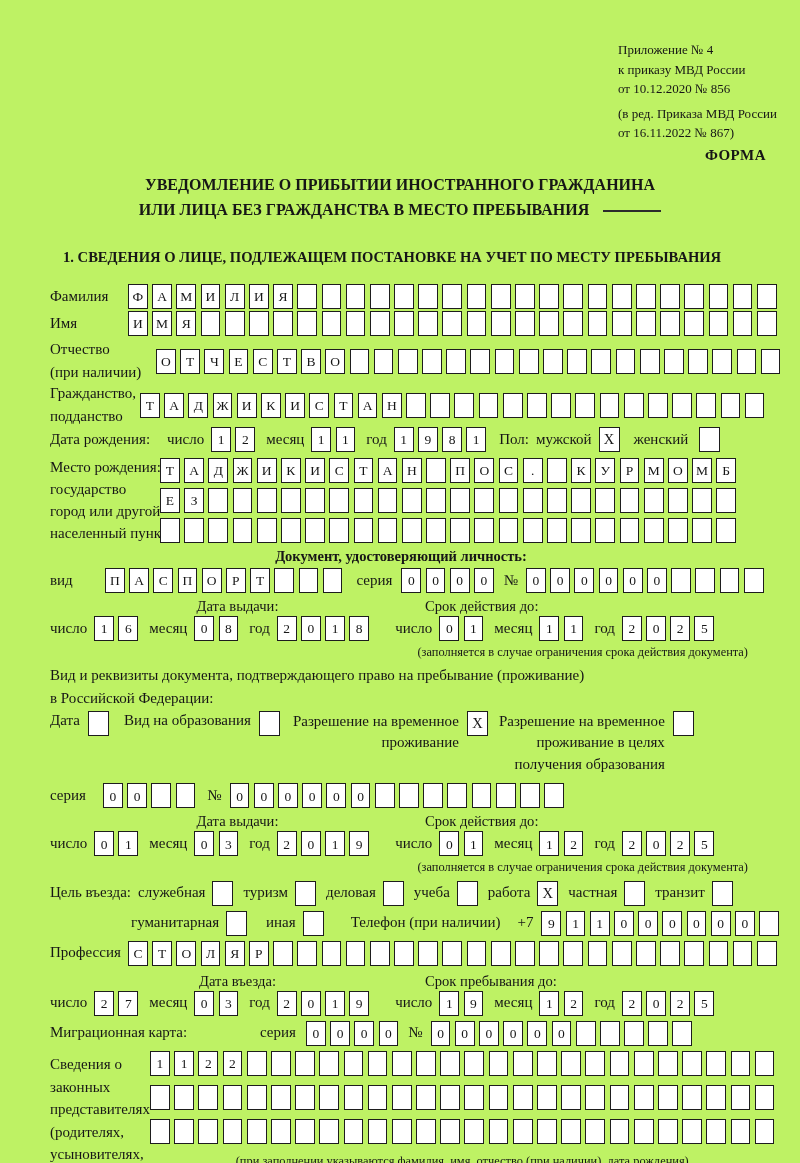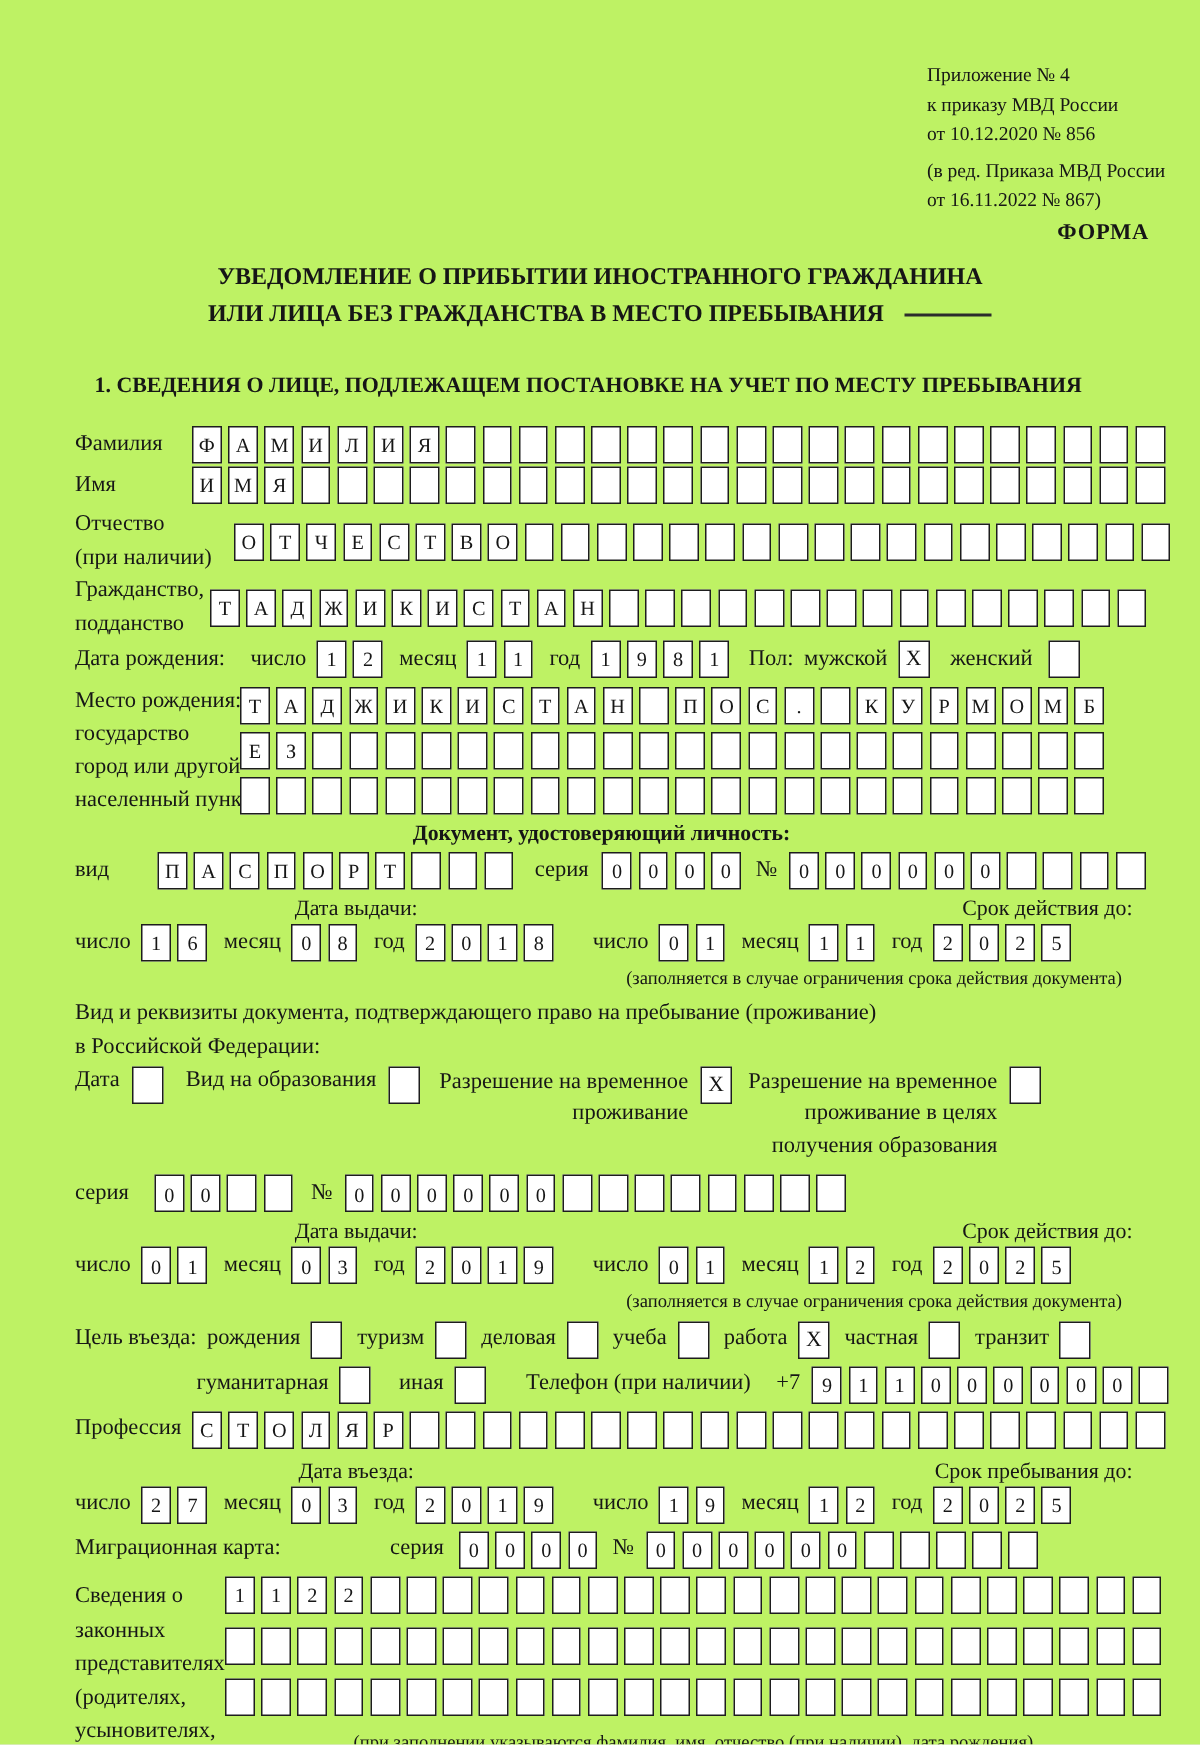--- a/index.html
+++ b/index.html
@@ -30,21 +30,21 @@
   }
   .checkbox {
     flex:none; width:21px; height:25px; border:1.7px solid #1d1d1d;
     display:inline-flex; align-items:center; justify-content:center;
     font-size:14.5px; background:#fff;
   }
   .stack { display:flex; flex-direction:column; }
   .doc-heading { text-align:center; font-weight:bold; font-size:14.5px; margin:3px 30px 2px 0; }
   .hdr-row { display:flex; font-size:14.6px; }
   .hdr-left { width:375px; text-align:center; }
-  .hdr-right { width:330px; text-align:right; }
+  .hdr-right { width:330px; text-align:left; }
   .date-row { display:flex; align-items:center; margin-bottom:3px; }
   .dg { display:flex; align-items:center; }
   .dg-right { margin-left:26px; }
   .dlab { margin:0 7px 0 11px; white-space:nowrap; }
   .dlab.first { margin-left:0; }
   .note-right { text-align:right; font-size:12.4px; margin:2px 0 6px 0; padding-right:34px; }
   .intro { font-size:15px; margin-bottom:4px; white-space:nowrap; }
   .visa-row { display:flex; align-items:flex-start; margin:2px 0 8px 0; }
   .grp { display:flex; align-items:flex-start; gap:8px; }
   .opt-block { text-align:right; line-height:21.5px; }
@@ -515,21 +515,21 @@
             <span class="cell">5</span>
           </span>
       </span>
     </div>
 
     <div class="note-right" style="margin-bottom:5px">(заполняется в случае ограничения срока действия документа)</div>
 
     <div class="purpose-row" style="margin-bottom:5px">
       <span>Цель въезда:</span>
       <span class="popt" style="margin-left:7px">
-        <span>рождения</span>
+        <span>служебная</span>
         <span class="checkbox"></span>
       </span>
       <span class="popt">
         <span>туризм</span>
         <span class="checkbox"></span>
       </span>
       <span class="popt">
         <span>деловая</span>
         <span class="checkbox"></span>
       </span>

